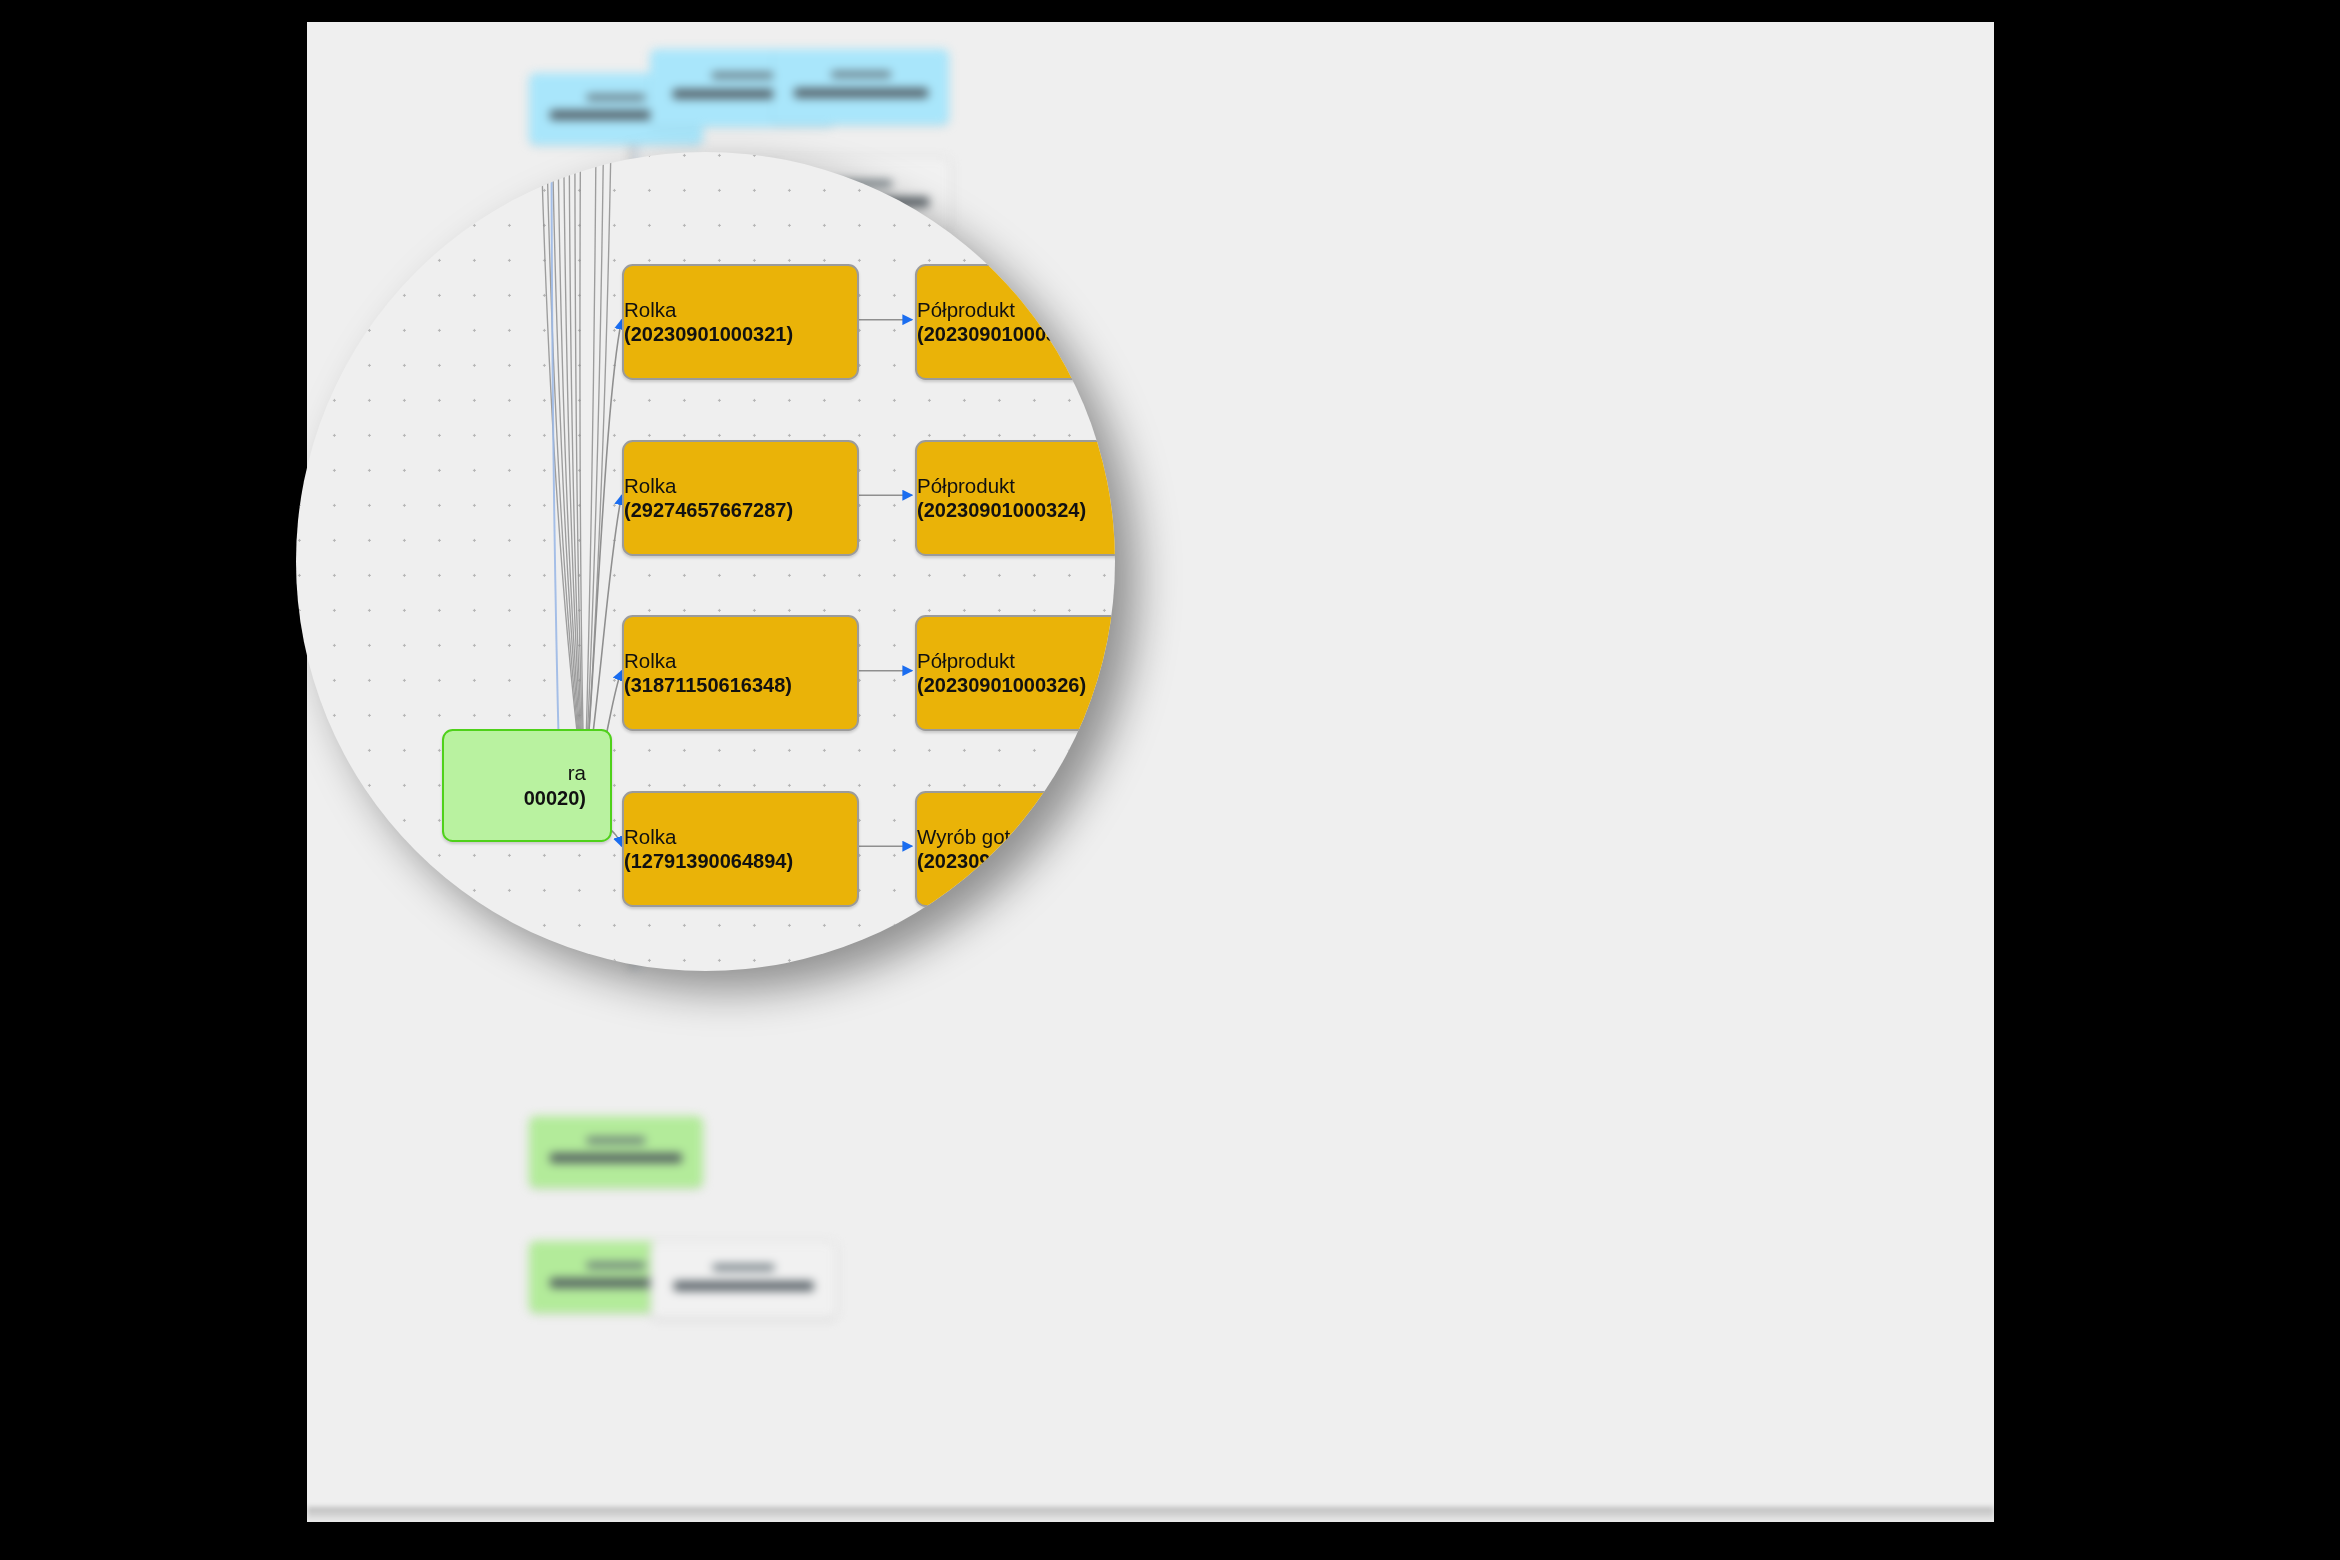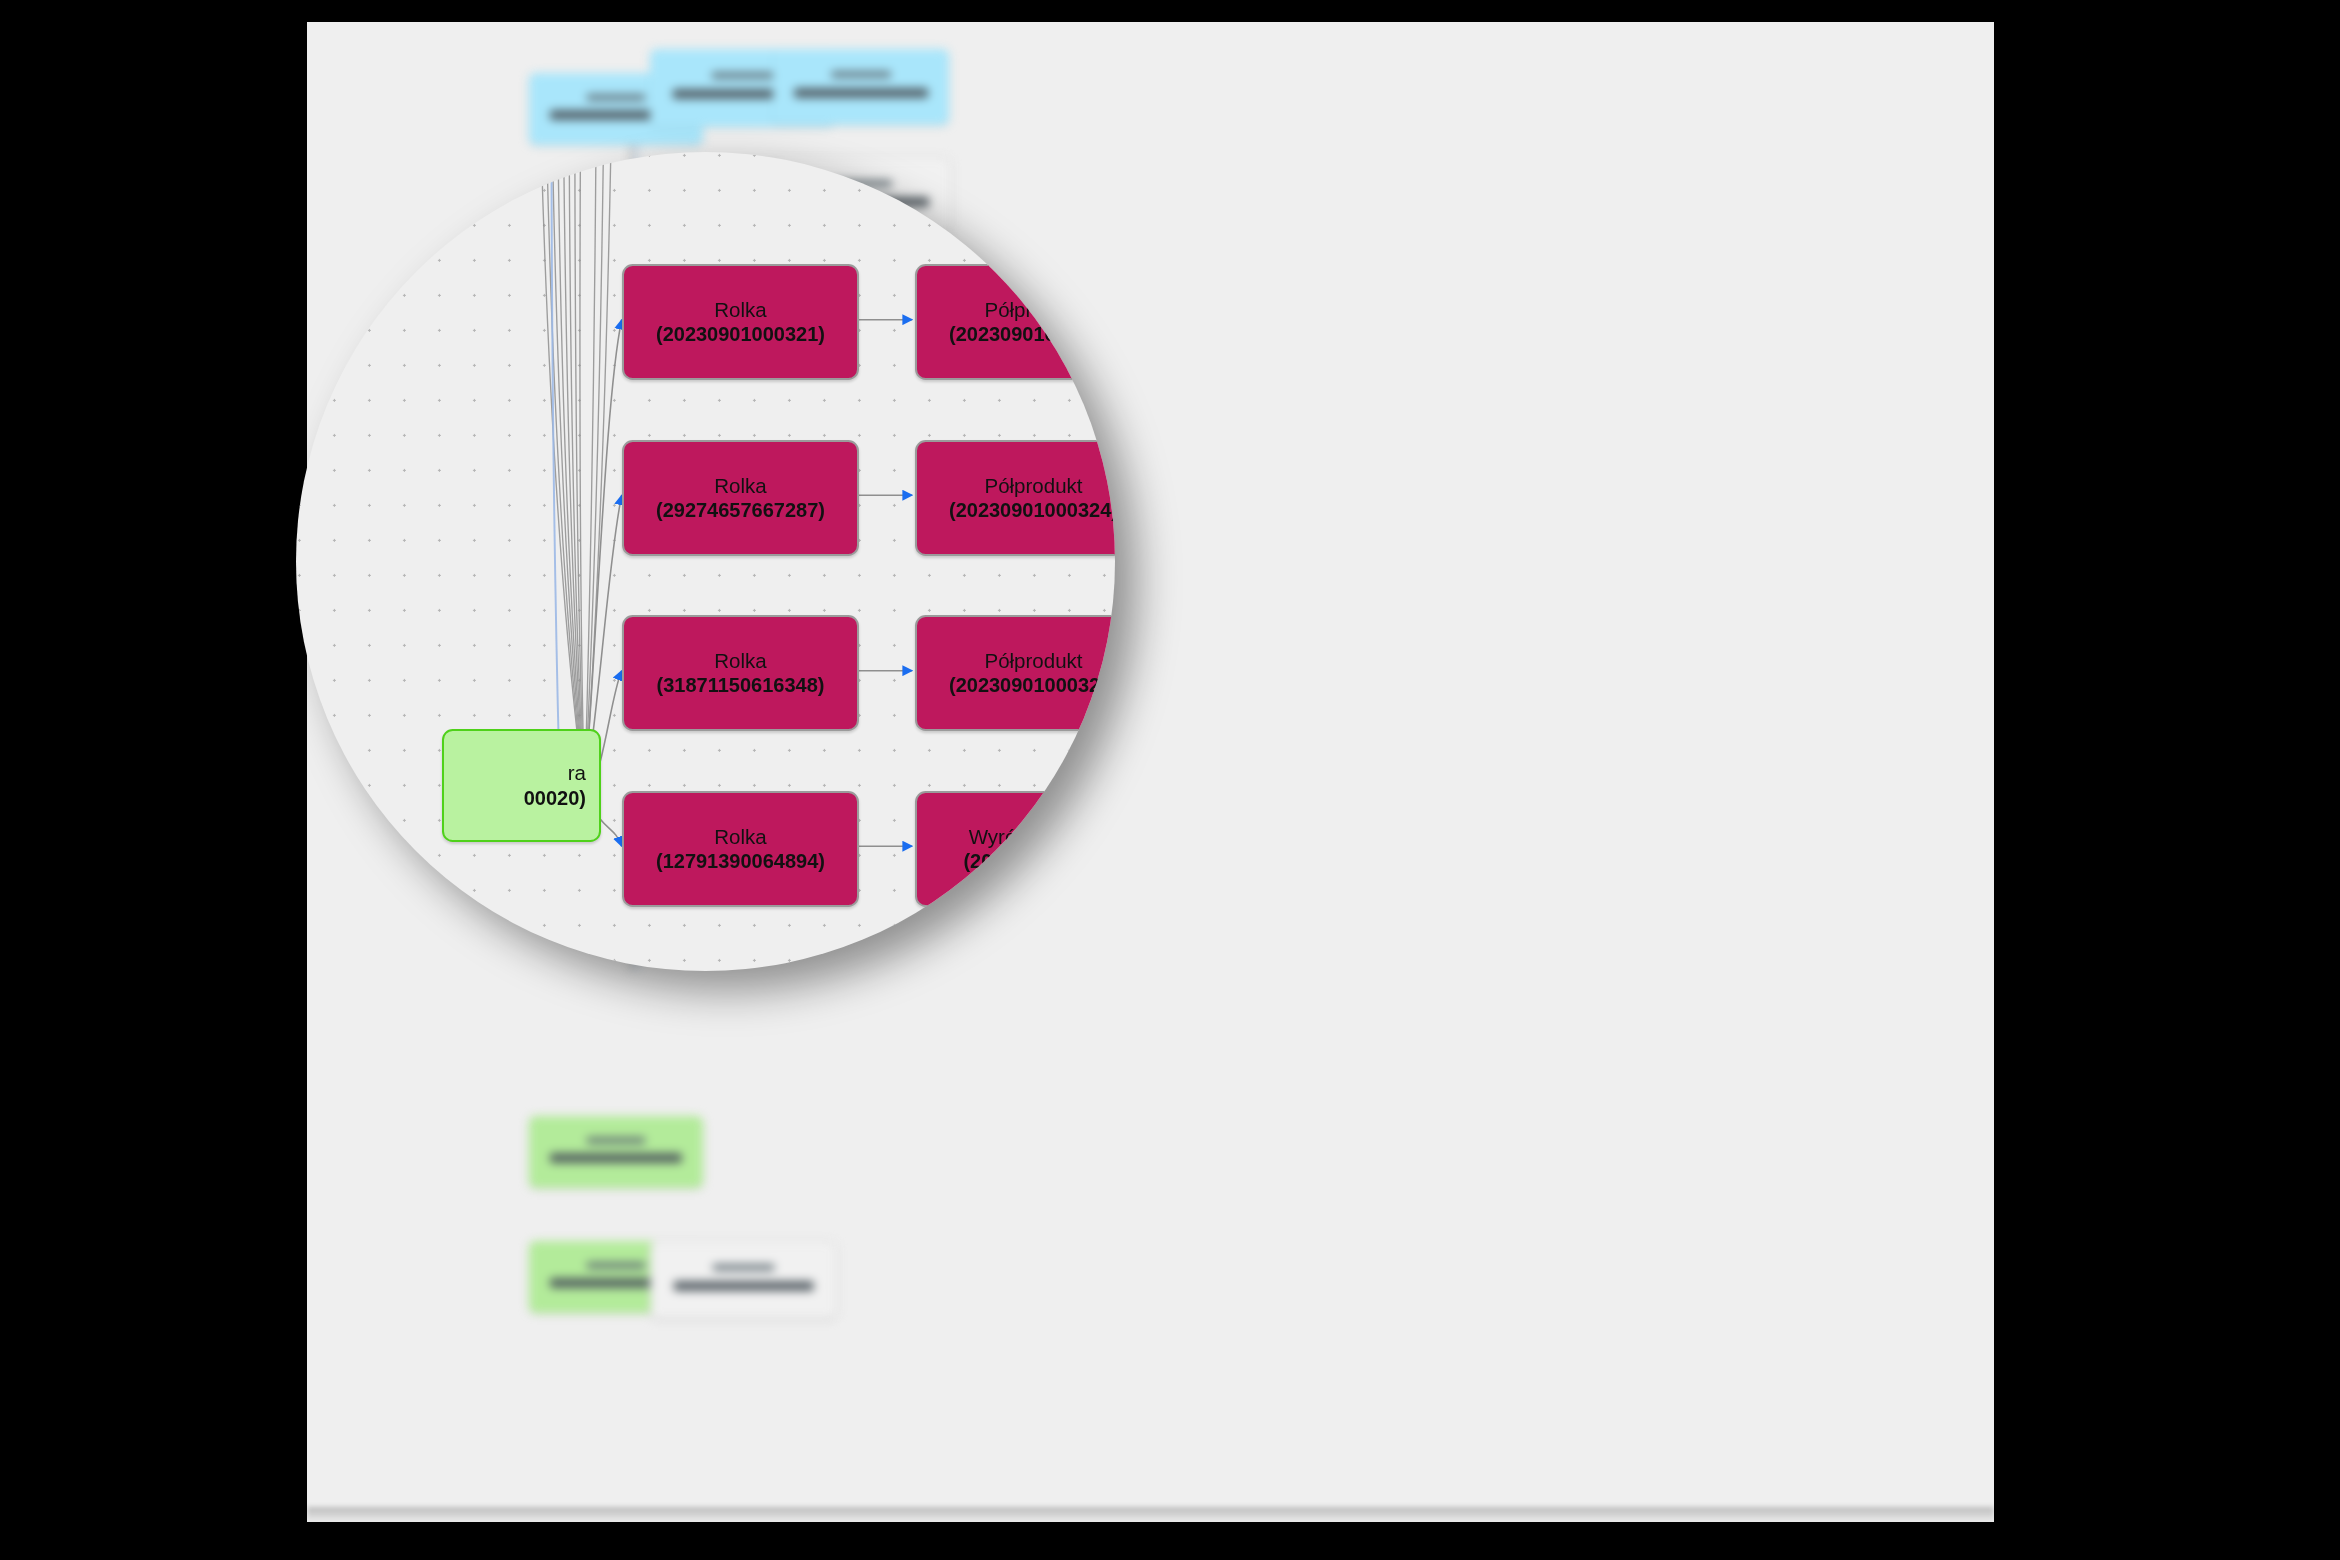--- a/index.html
+++ b/index.html
@@ -51,25 +51,25 @@
   #mag-grid{
     position:absolute;left:-195px;top:-195px;width:1365px;height:1365px;
     background-image:radial-gradient(circle, #b4b4b4 1.2px, rgba(0,0,0,0) 1.3px);
     background-size:35px 35px;
     background-position:5.9px 5.9px;
   }
 
   
   .mnode{
     position:absolute;
-    background:#be185d;
+    background:#eab308;
     border:2px solid #9b9b9b;
     border-radius:10.7px;
     box-shadow:0 2px 2.9px rgba(0,0,0,.16);
-    display:flex;flex-direction:column;align-items:center;justify-content:center;
+    display:flex;flex-direction:column;justify-content:center;
     color:#111;
   }
   .mnode .t1{font-size:20.5px;font-weight:400;line-height:1.25;white-space:nowrap;}
   .mnode .t2{font-size:20px;font-weight:700;line-height:1.25;white-space:nowrap;}
   .mnode.green{
     background:#b9f2a0;border-color:#4fd11a;
   }
   .mnode.green .t1,.mnode.green .t2{color:#111;}
 
   
@@ -185,21 +185,21 @@
         </g>
 
         <g stroke="#8f8f8f" fill="none" stroke-width="1.6" marker-end="url(#ah)">
           <path d="M 573 172 L 632 172"></path>
           <path d="M 573 352 L 632 352"></path>
           <path d="M 573 532 L 632 532"></path>
           <path d="M 573 712 L 632 712"></path>
         </g>
       </svg>
 
-      <div class="mnode green" style="left:146px;top:577px;width:142px;height:109px;align-items:flex-end;padding-right:13px;">
+      <div class="mnode green" style="left:146px;top:577px;width:142px;height:109px;align-items:flex-end;padding-right:24px;">
         <span class="t1">ra</span>
         <span class="t2">00020)</span>
       </div>
 
       <div class="mnode" style="left:326px;top:112px;width:233px;height:112px;">
         <span class="t1">Rolka</span>
         <span class="t2">(20230901000321)</span>
       </div>
       <div class="mnode" style="left:619px;top:112px;width:233px;height:112px;">
         <span class="t1">Półprodukt</span>

